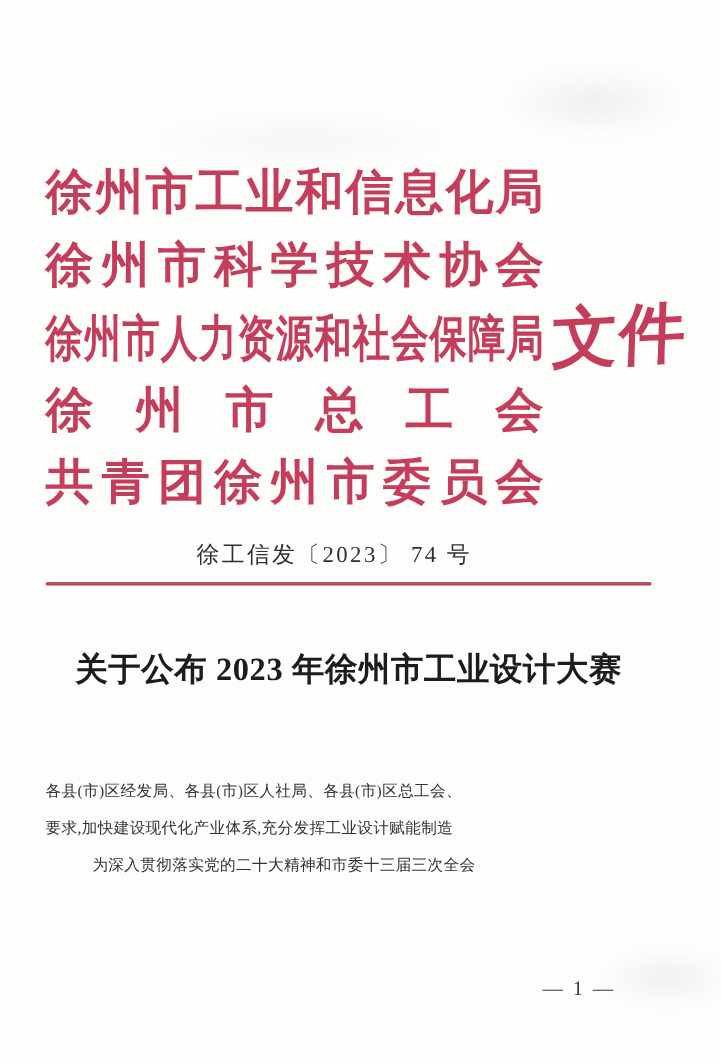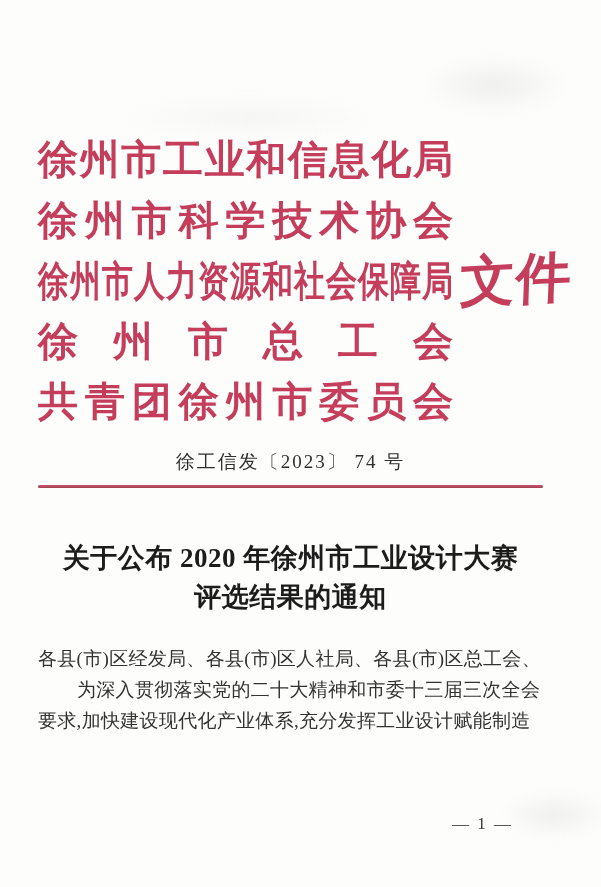--- a/index.html
+++ b/index.html
@@ -64,21 +64,21 @@
     line-height: 1;
     font-weight: bold;
     color: var(--red);
     transform: rotate(-3deg) skewX(-5deg);
     letter-spacing: 1px;
   }
 
   .doc-number {
     position: absolute;
     top: 449px;
-    left: 38px;
+    left: 26px;
     width: 505px;
     text-align: center;
     font-size: 19px;
     letter-spacing: 2px;
     color: var(--ink);
     white-space: nowrap;
   }
 
   .red-line {
     position: absolute;
@@ -101,21 +101,21 @@
     font-size: 27px;
     line-height: 39px;
     letter-spacing: 0.5px;
   }
 
   .body-text {
     position: absolute;
     top: 643px;
     left: 38px;
     width: 532px;
-    font-size: 19px;
+    font-size: 13px;
     line-height: 31px;
     color: #333;
   }
   .body-line {
     white-space: nowrap;
     letter-spacing: 0.3px;
   }
   .body-line.indent { padding-left: 39px; }
 
   .page-number {
@@ -197,25 +197,24 @@
       </div>
   </div>
 
   <div class="file-label">文件</div>
 
   <div class="doc-number">徐工信发〔2023〕 74 号</div>
 
   <div class="red-line"></div>
 
   <div class="title">
-    <div>关于公布 2020 年徐州市工业设计大赛</div>
-    <div>评选结果的通知</div>
+    <div>关于公布 2023 年徐州市工业设计大赛</div>
   </div>
 
   <div class="body-text">
     <div class="body-line">各县(市)区经发局、各县(市)区人社局、各县(市)区总工会、</div>
+    <div class="body-line">要求,加快建设现代化产业体系,充分发挥工业设计赋能制造</div>
     <div class="body-line indent">为深入贯彻落实党的二十大精神和市委十三届三次全会</div>
-    <div class="body-line">要求,加快建设现代化产业体系,充分发挥工业设计赋能制造</div>
   </div>
 
   <div class="page-number">— 1 —</div>
 
 </div>
 
 </body></html>

